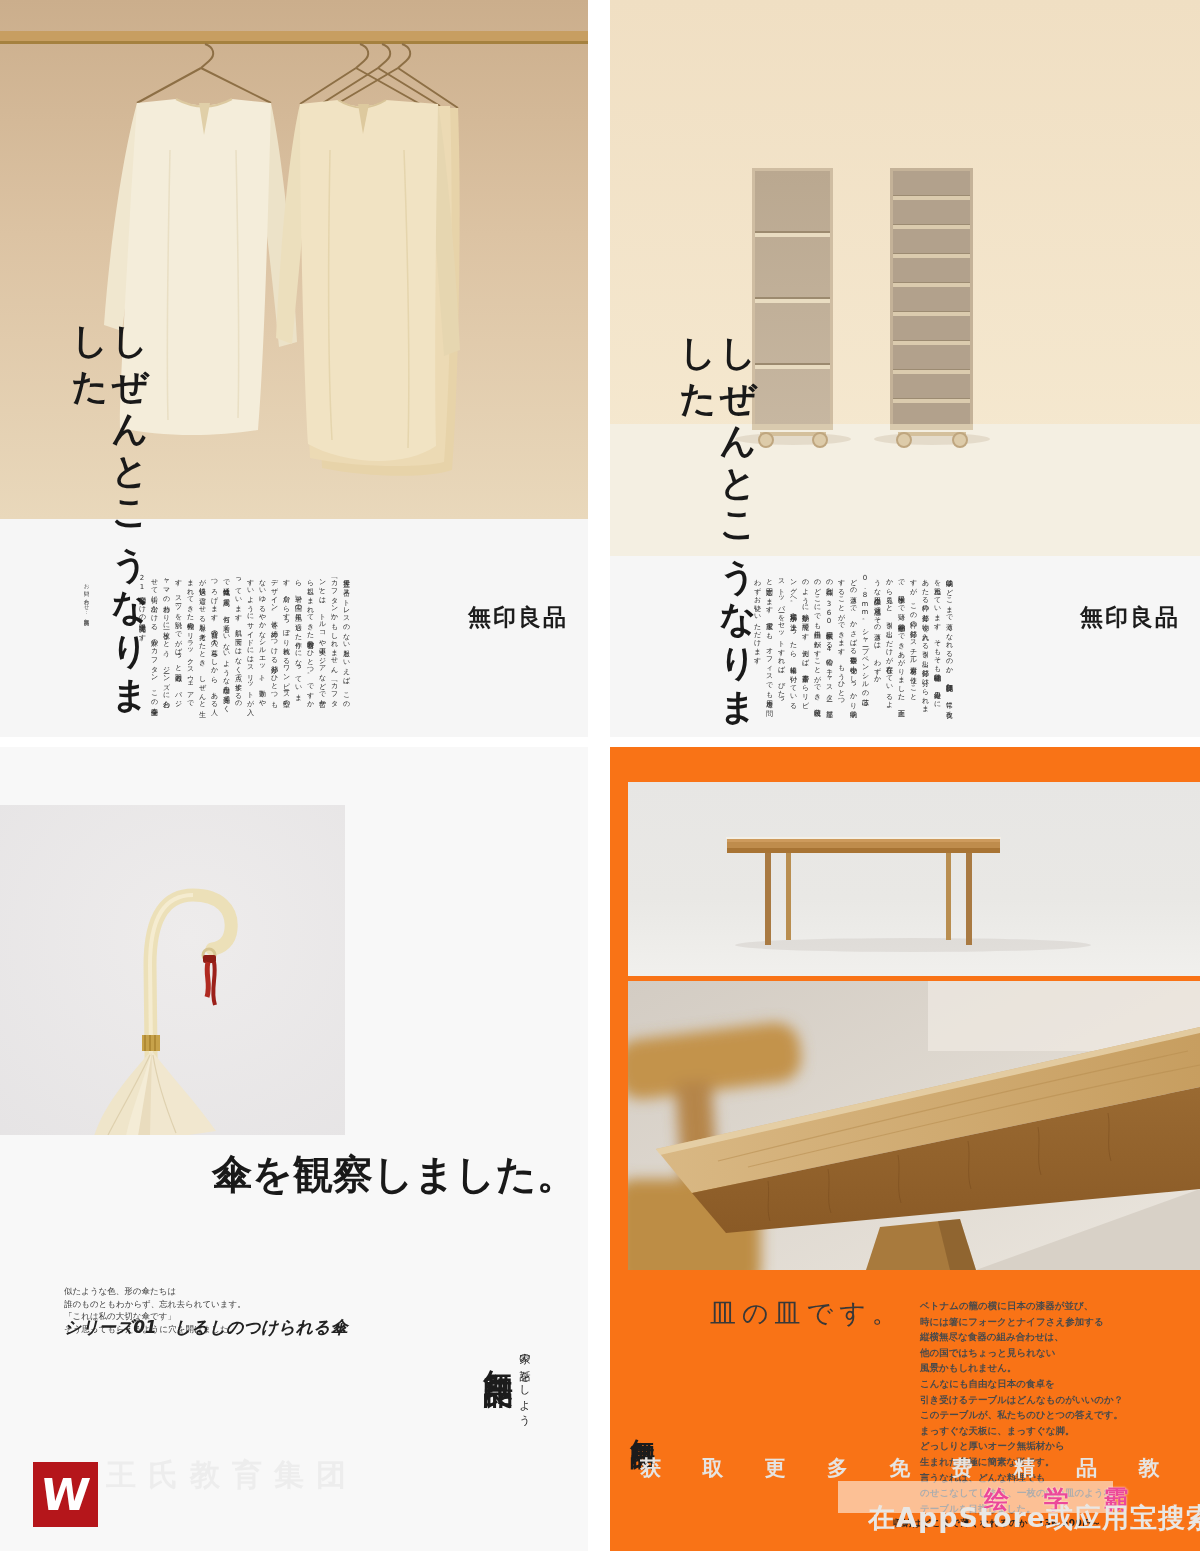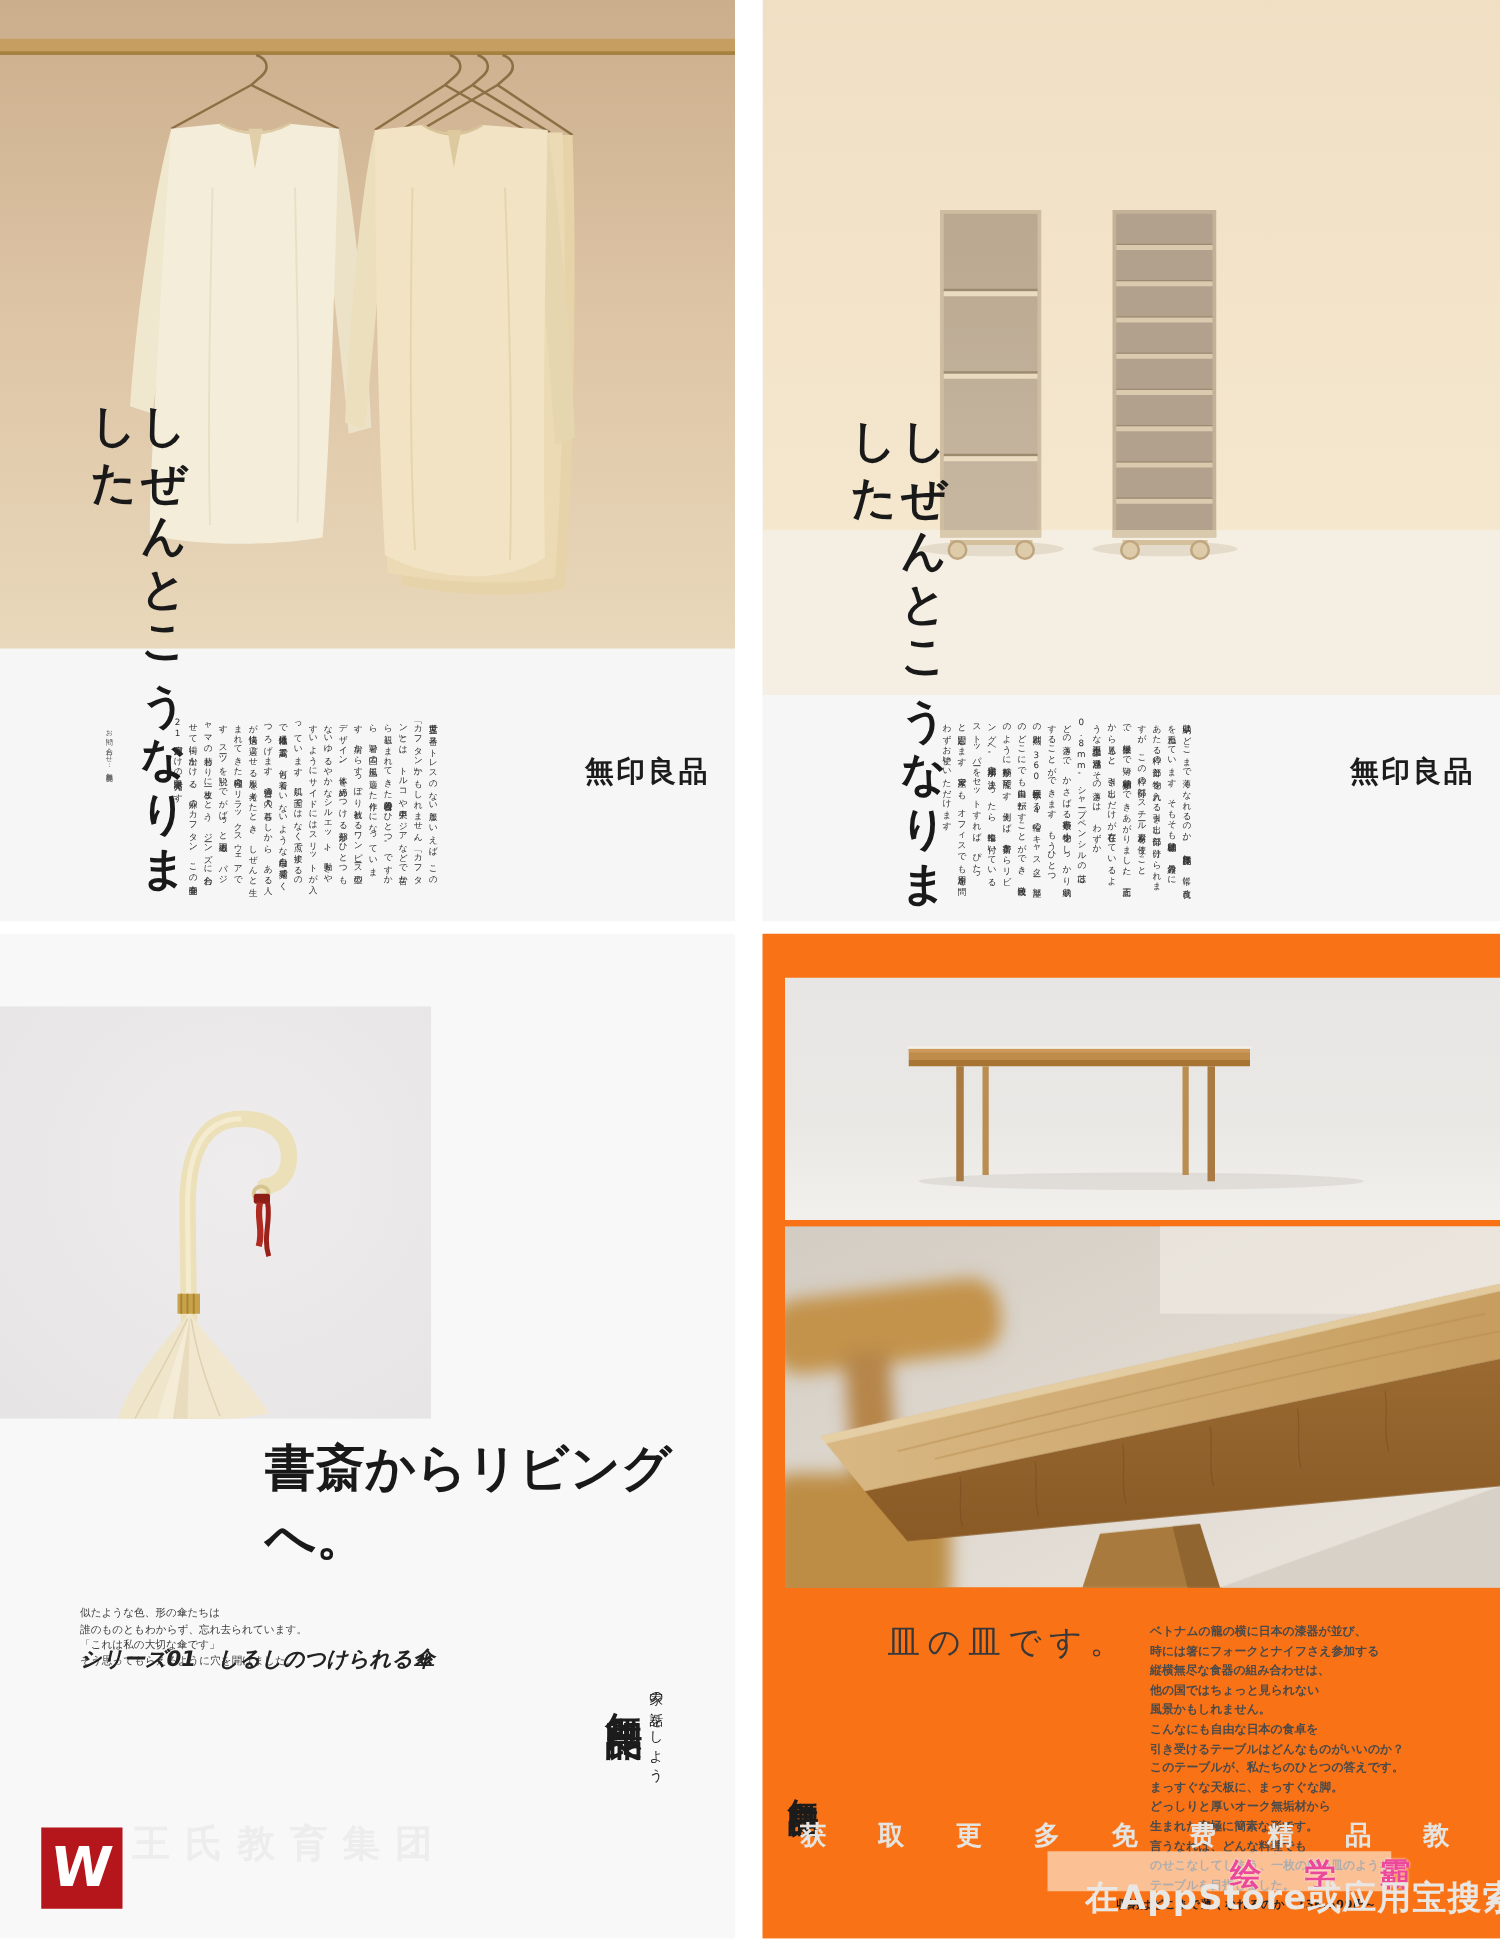--- a/index.html
+++ b/index.html
@@ -194,21 +194,21 @@
       </g>
 
       <g>
         <path d="M151,246 C128,272 104,300 94,331 L152,331 Z" fill="#efe5ca"></path>
         <path d="M152,246 C142,280 130,310 126,331 L172,331 Z" fill="#f4ecd6"></path>
         <path d="M152,246 C160,280 172,306 184,331 L138,331 Z" fill="#e9dcbe"></path>
         <path d="M152,246 C172,272 198,300 216,326 L182,331 L150,331 Z" fill="#f1e7cf"></path>
         <path d="M150,250 C136,280 118,310 108,330 M153,250 C158,282 168,308 176,328" stroke="#d9caa6" stroke-width="1.2" fill="none" opacity="0.8"></path>
       </g>
     </svg>
-    <div class="abs bl-head" style="left:212px;top:400px;">書斎からリビングへ。</div>
+    <div class="abs bl-head" style="left:212px;top:400px;">傘を観察しました。</div>
     <div class="abs bl-intro" style="left:64px;top:508px;margin-top:30px;">似たような色、形の傘たちは
 誰のものともわからず、忘れ去られています。
 「これは私の大切な傘です」
 そう思ってもらえるように穴を開けました。</div>
     <div class="abs bl-series" style="left:64px;top:569px;">シリーズ01　しるしのつけられる傘</div>
     <div class="abs vtext" style="left:516px;top:597px;height:110px;font-size:11px;letter-spacing:2px;color:#222;">家の話をしよう</div>
     <div class="abs logo-v" style="left:477px;top:599px;height:136px;font-size:30px;letter-spacing:3px;">無印良品</div>
   </div>
 
   <div class="poster" id="poster-br">

